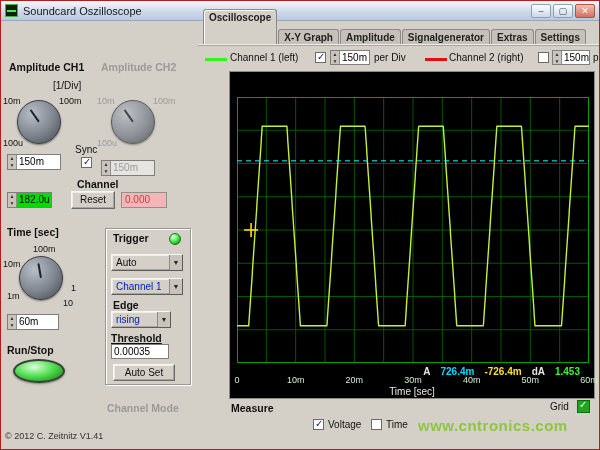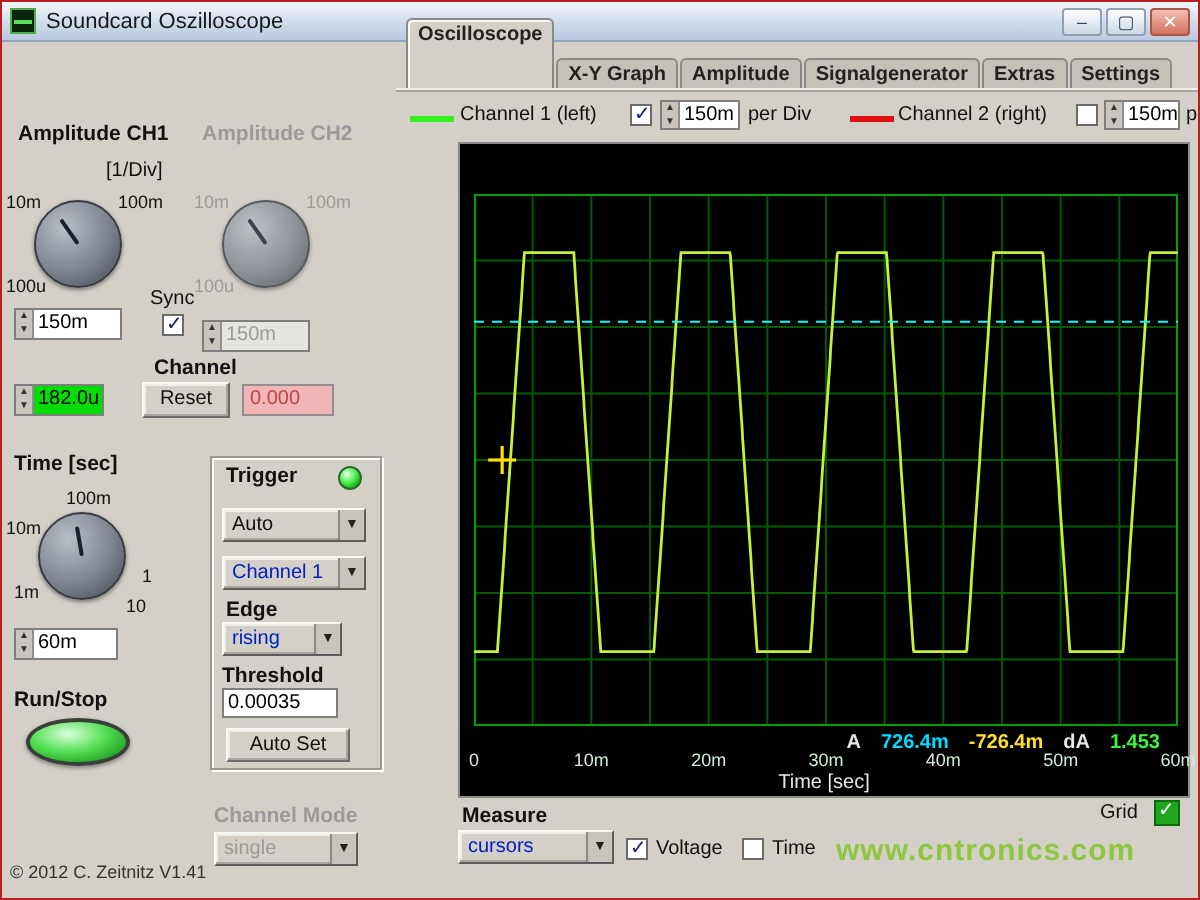--- a/index.html
+++ b/index.html
@@ -174,29 +174,25 @@
   </div>
   <div class="dd blue" style="left:110px;top:277px;width:72px;">
     <span class="dd-text">Channel 1</span>
     <span class="arrow">▼</span>
   </div>
   <div class="lbl b" style="left:112px;top:298px;">Edge</div>
   <div class="dd blue" style="left:110px;top:310px;width:60px;">
     <span class="dd-text">rising</span>
     <span class="arrow">▼</span>
   </div>
-  <div class="lbl b" style="left:110px;top:331px;">Threshold</div>
+  <div class="lbl b" style="left:110px;top:331px;text-decoration:underline;">Threshold</div>
   <input class="input" style="left: 110px; top: 343px; width: 58px; height: 15px;" value="0.00035">
   <div class="btn" style="left:112px;top:363px;width:62px;height:17px;line-height:15px;">Auto Set</div>
 
   <div class="lbl b gray" style="left:106px;top:401px;">Channel Mode</div>
-  <div class="dd dis" style="left:106px;top:415px;width:72px;">
-    <span class="dd-text">single</span>
-    <span class="arrow">▼</span>
-  </div>
 
   <div class="lbl" style="left:4px;top:430px;font-size:9px;color:#333;">© 2012  C. Zeitnitz V1.41</div>
 
   <div class="tabs">
     <div class="tab selected">Oscilloscope</div>
     <div class="tab">X-Y Graph</div>
     <div class="tab">Amplitude</div>
     <div class="tab">Signalgenerator</div>
     <div class="tab">Extras</div>
     <div class="tab">Settings</div>
@@ -274,24 +270,20 @@
         <span class="tick" style="left: 293.333px; color: rgb(210, 236, 210);">50m</span>
         <span class="tick" style="left: 352px; color: rgb(210, 236, 210);">60m</span>
       </div>
     <div class="xlabel" id="scope-xlabel" style="top: 314px; color: rgb(230, 230, 230);">Time [sec]</div>
   </div>
 
   <div class="lbl" style="left:549px;top:400px;">Grid</div>
   <div class="cbox grid on" style="left:576px;top:399px;width:13px;height:13px;"></div>
 
   <div class="lbl b" style="left:230px;top:401px;">Measure</div>
-  <div class="dd blue" style="left:228px;top:414px;width:78px;">
-    <span class="dd-text">cursors</span>
-    <span class="arrow">▼</span>
-  </div>
   <div class="cbox on" style="left:312px;top:418px;"></div>
   <div class="lbl" style="left:327px;top:418px;">Voltage</div>
   <div class="cbox" style="left:370px;top:418px;"></div>
   <div class="lbl" style="left:385px;top:418px;">Time</div>
 
   <div class="watermark" style="left: 417px; top: 416px; color: rgb(141, 198, 63);">www.cntronics.com</div>
 
 </div>
 
 </body></html>

